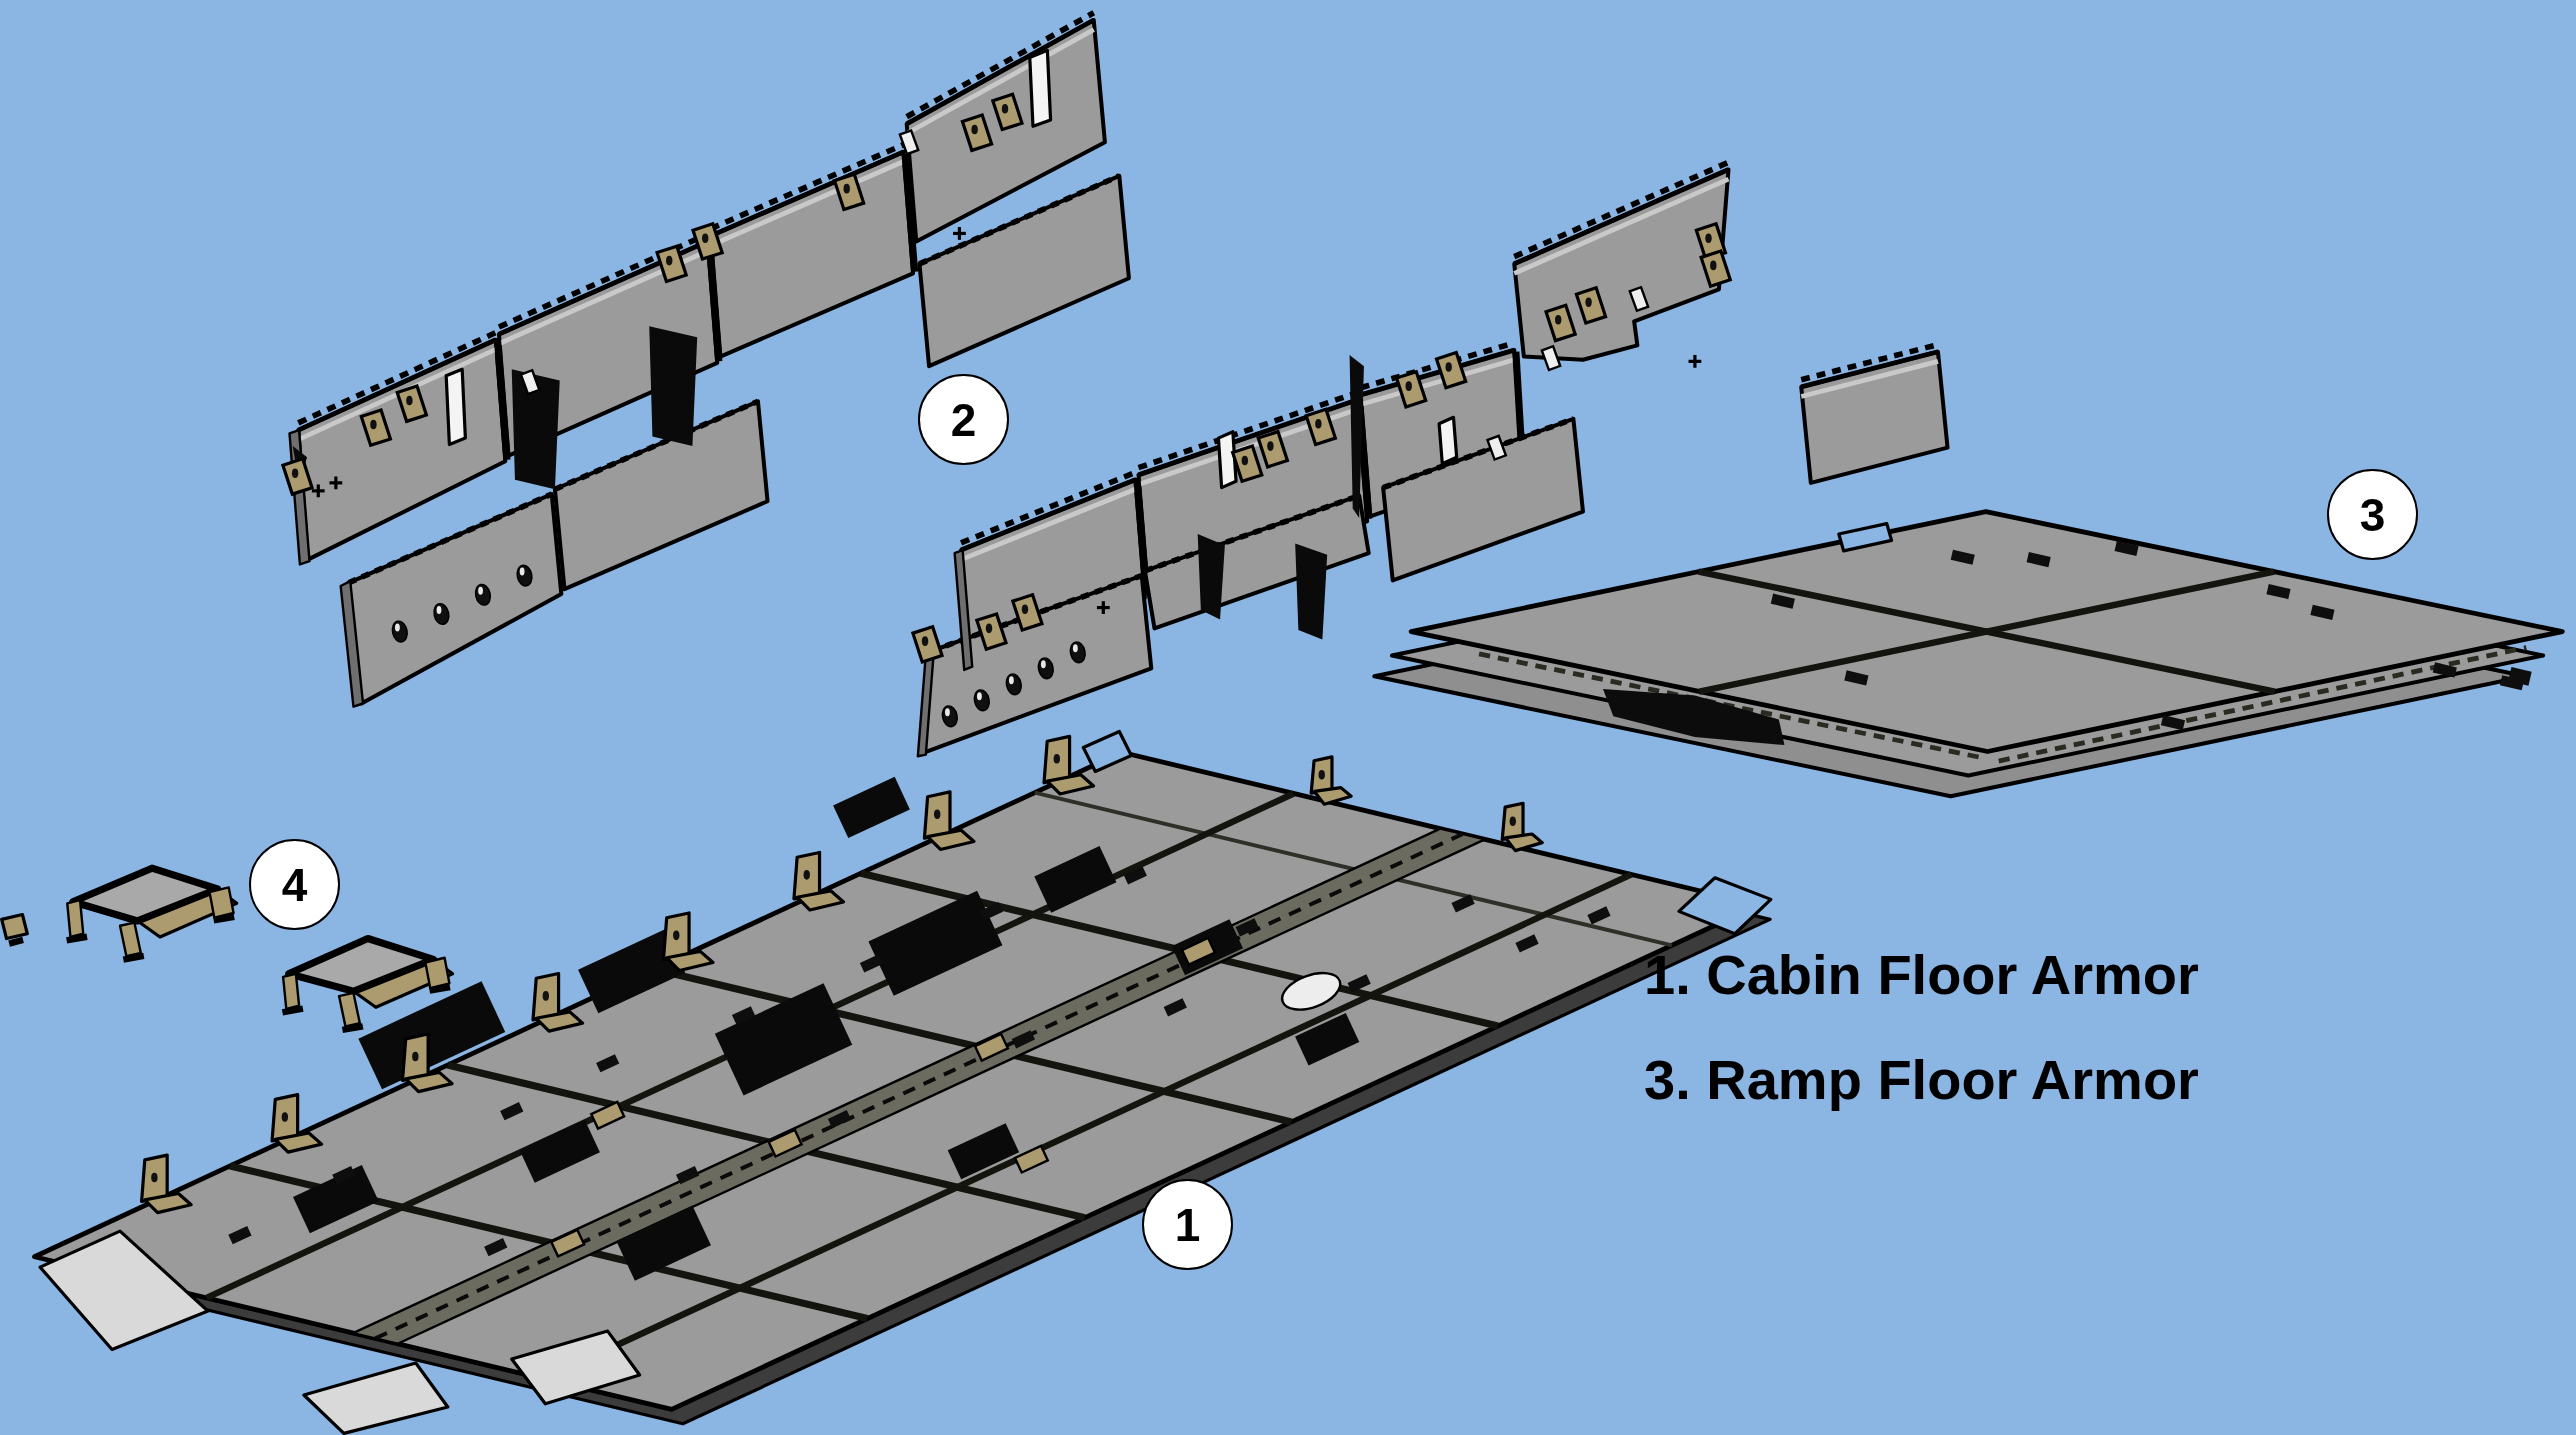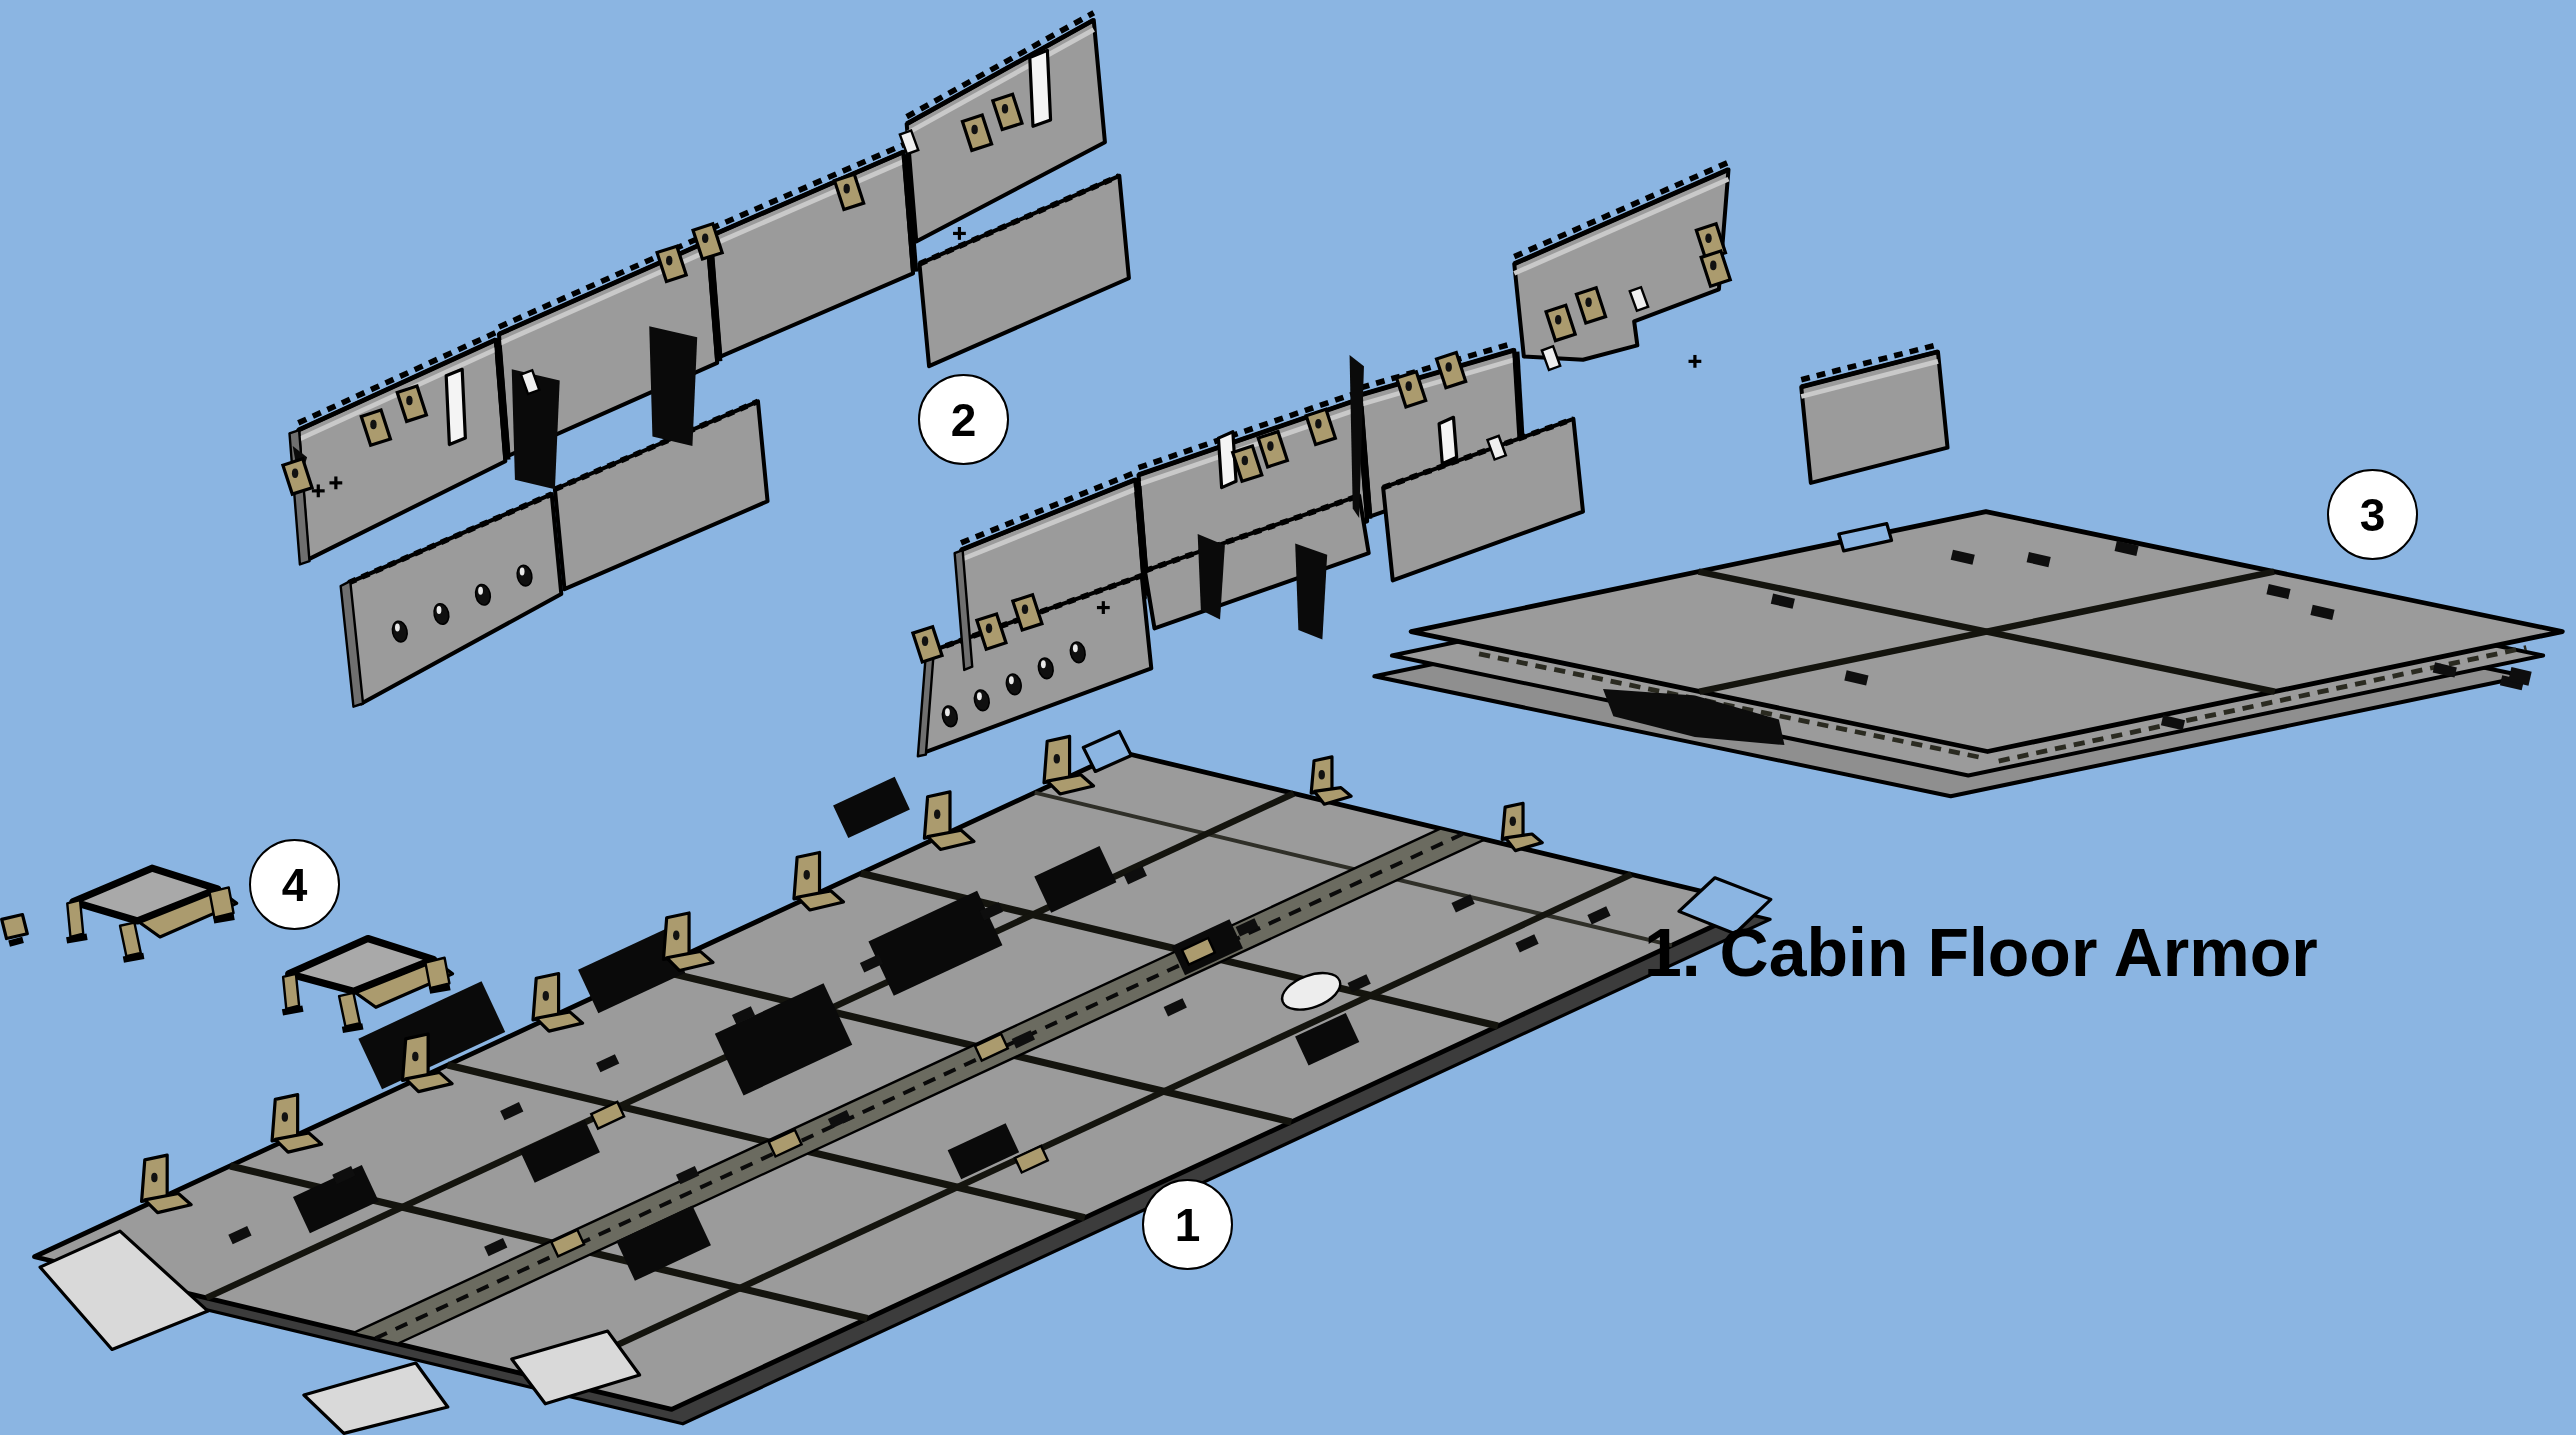--- a/index.html
+++ b/index.html
@@ -10,22 +10,22 @@
   }
   .stage svg{position:absolute;left:0;top:0;}
   .callout{
     position:absolute;width:91px;height:91px;border-radius:50%;
     background:var(--callout-fill,#fff);border:2.4px solid var(--outline,#000);
     display:flex;align-items:center;justify-content:center;
     font-weight:bold;font-size:46px;color:var(--text,#000);
     box-sizing:border-box;
   }
   .legend{
-    position:absolute;left:1644px;top:900px;
-    font-weight:bold;font-size:68px;line-height:105px;
+    position:absolute;left:1644px;top:922px;
+    font-weight:bold;font-size:56px;line-height:105px;
     color:var(--text,#000);white-space:nowrap;
   }
   .legend div{height:105px;}
 </style>
 </head>
 <body>
 
 <div class="stage" style="--bg: #8bb5e2; --callout-fill: #ffffff; --outline: #000000; --text: #000000;">
 
   <svg width="2576" height="1435" viewBox="0 0 3222 1795">
@@ -311,15 +311,16 @@
   </div>
   <div class="callout" style="left:2327px;top:469px">
     <span>3</span>
   </div>
   <div class="callout" style="left:249px;top:839px">
     <span>4</span>
   </div>
 
   <div class="legend">
     <div>1. Cabin Floor Armor</div>
+    <div>3. Ramp Floor Armor</div>
   </div>
 </div>
 
 
 </body></html>

